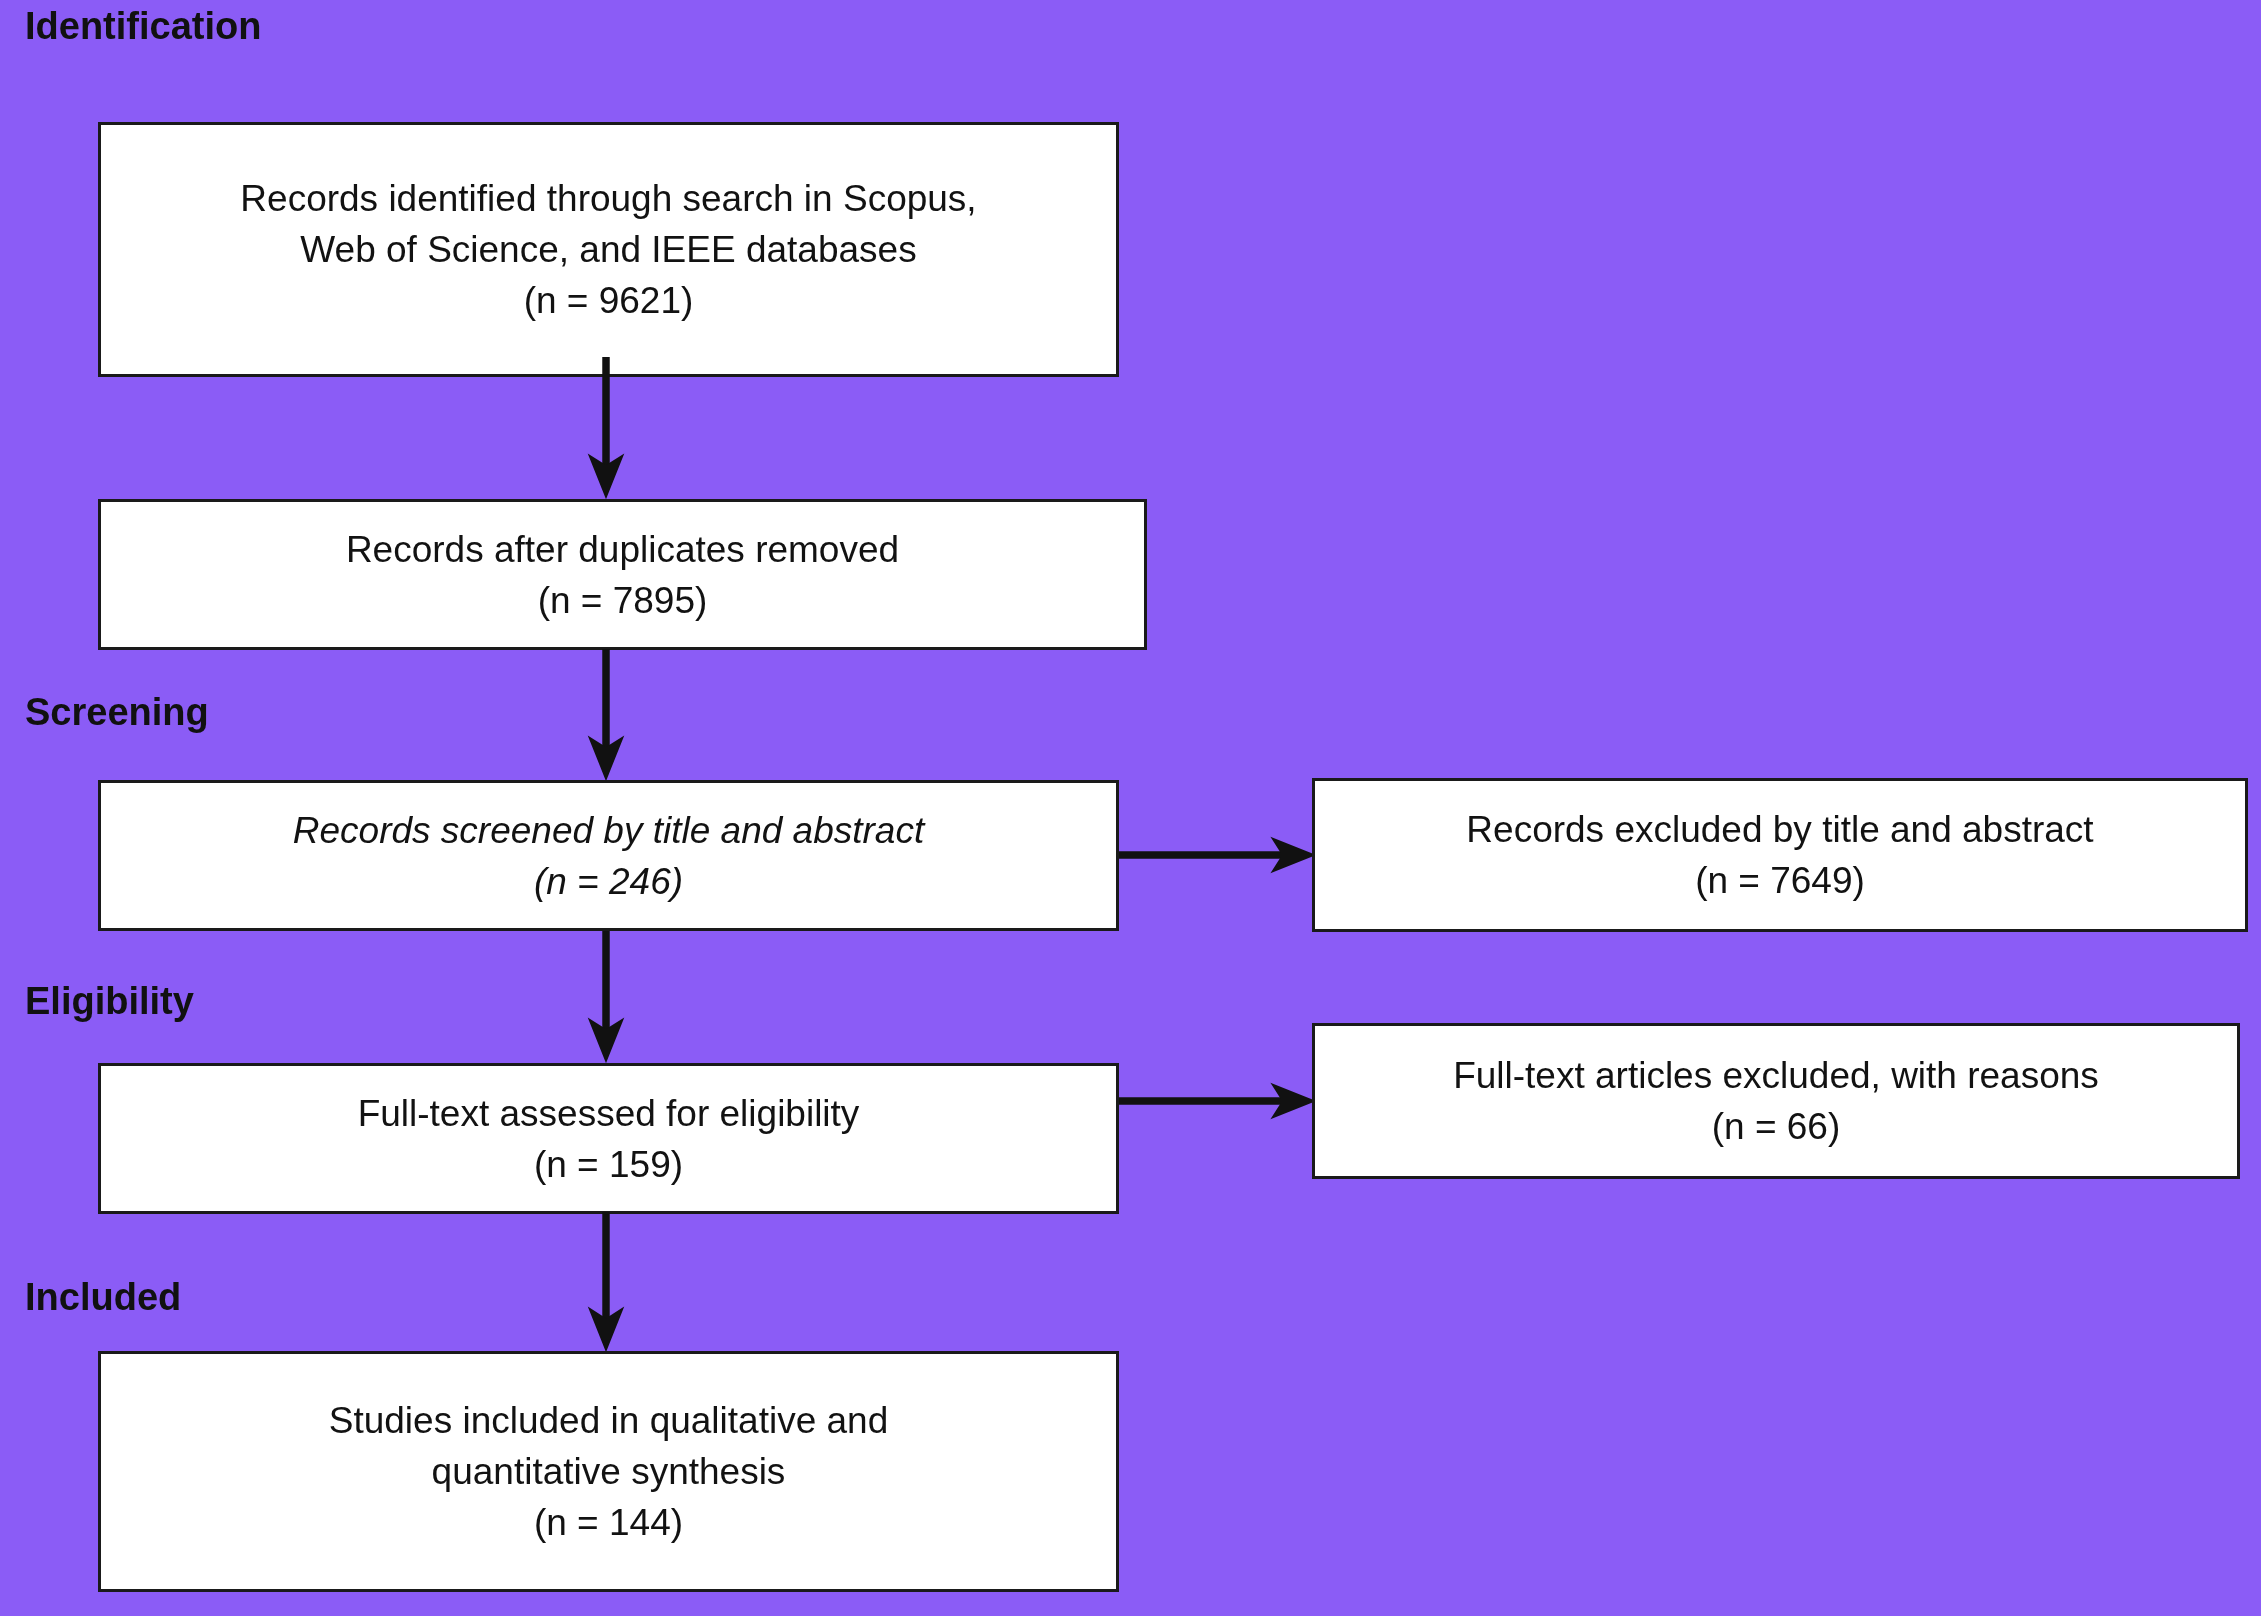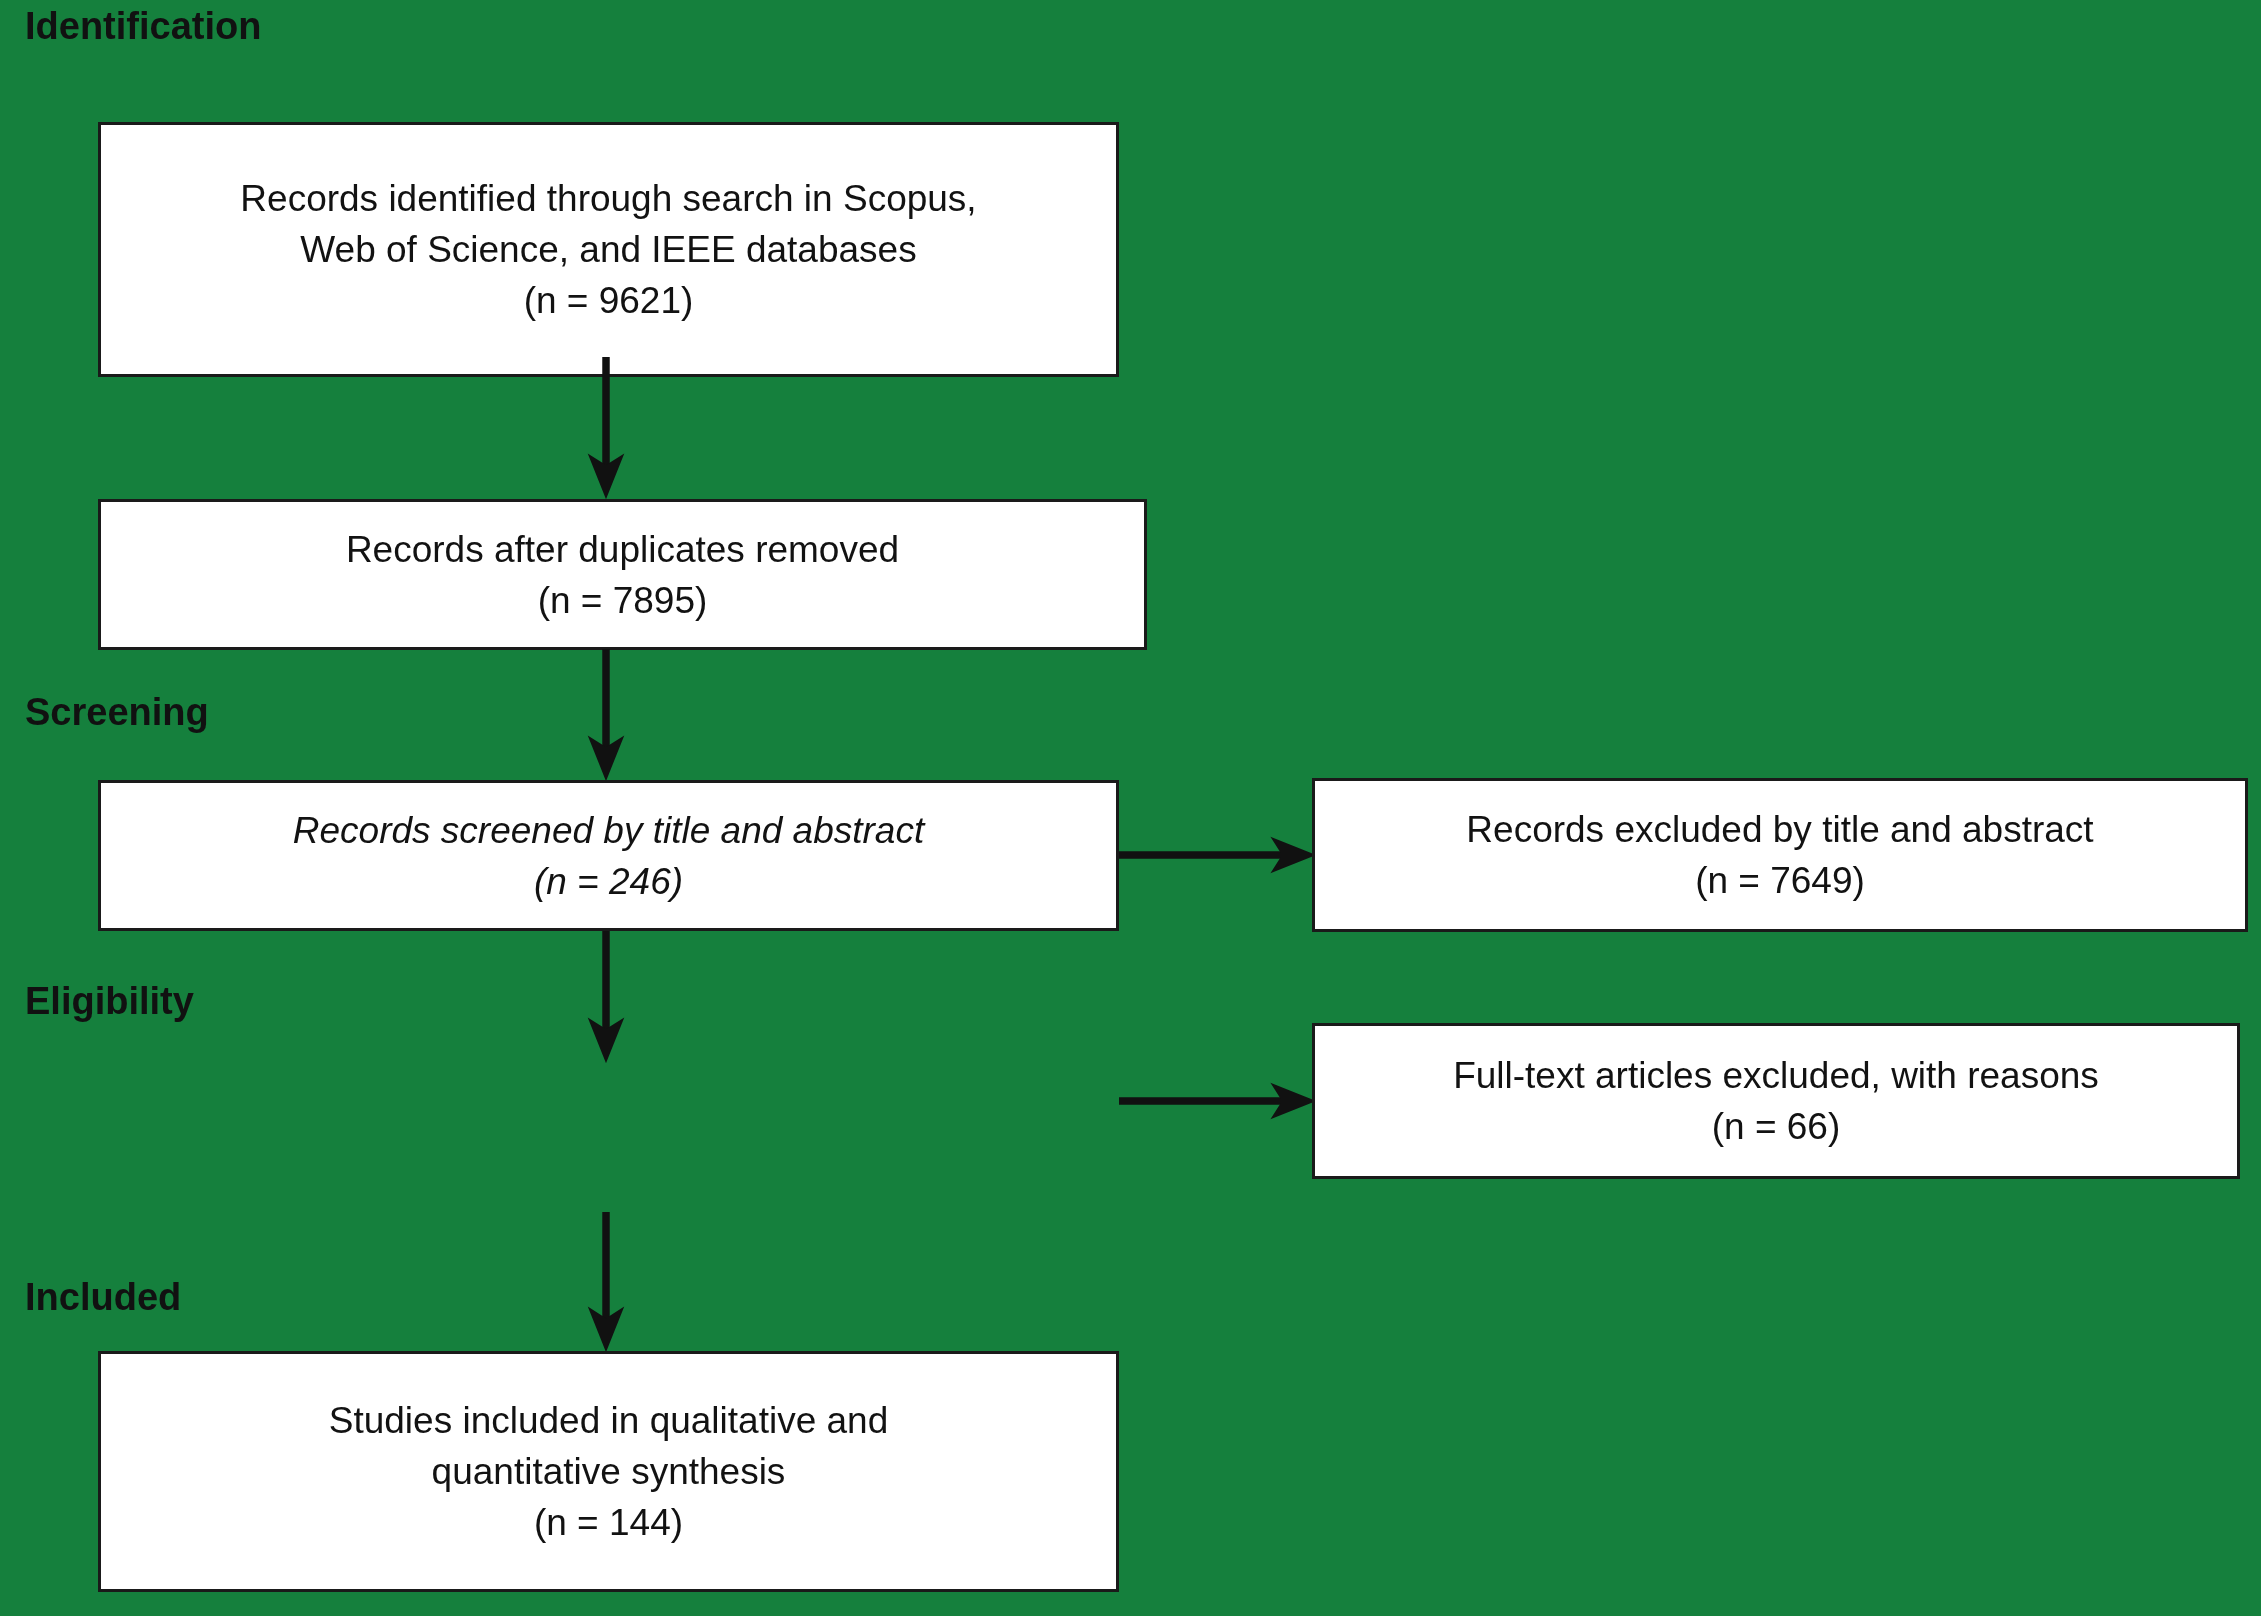--- a/index.html
+++ b/index.html
@@ -8,21 +8,21 @@
     background: #ffffff;
   }
   body {
     font-family: "Liberation Sans", sans-serif;
     color: #000000;
   }
   #canvas {
     position: relative;
     width: 2261px;
     height: 1616px;
-    background: #15803d;
+    background: #8b5cf6;
     overflow: hidden;
   }
   
   .stage-label {
     position: absolute;
     font-weight: bold;
     font-size: 38px;
     line-height: 43px;
     color: #111111;
     letter-spacing: 0px;
@@ -112,20 +112,24 @@
 (n = 7649)</span>
   </div>
 
   <div class="v-arrow" style="left:581px; top:931px; width:50px; height:133px;">
     <svg width="50" height="133" viewBox="0 0 60 160">
       <line x1="30" y1="0" x2="30" y2="134" stroke="#111111" stroke-width="9"></line>
       <polygon points="30,159 8,104 30,118 52,104" fill="#111111"></polygon>
     </svg>
   </div>
 
+  <div class="flow-box" style="left:98px; top:1063px; width:1021px; height:151px;">
+    <span class="box-text">Full-text assessed for eligibility
+(n = 159)</span>
+  </div>
 
   <div class="h-arrow" style="left:1119px; top:1076px; width:198px; height:50px;">
     <svg width="198" height="50" viewBox="0 0 238 60">
       <line x1="0" y1="30" x2="205" y2="30" stroke="#111111" stroke-width="9"></line>
       <polygon points="237,30 182,8 196,30 182,52" fill="#111111"></polygon>
     </svg>
   </div>
 
   <div class="flow-box" style="left:1312px; top:1023px; width:928px; height:156px;">
     <span class="box-text">Full-text articles excluded, with reasons

